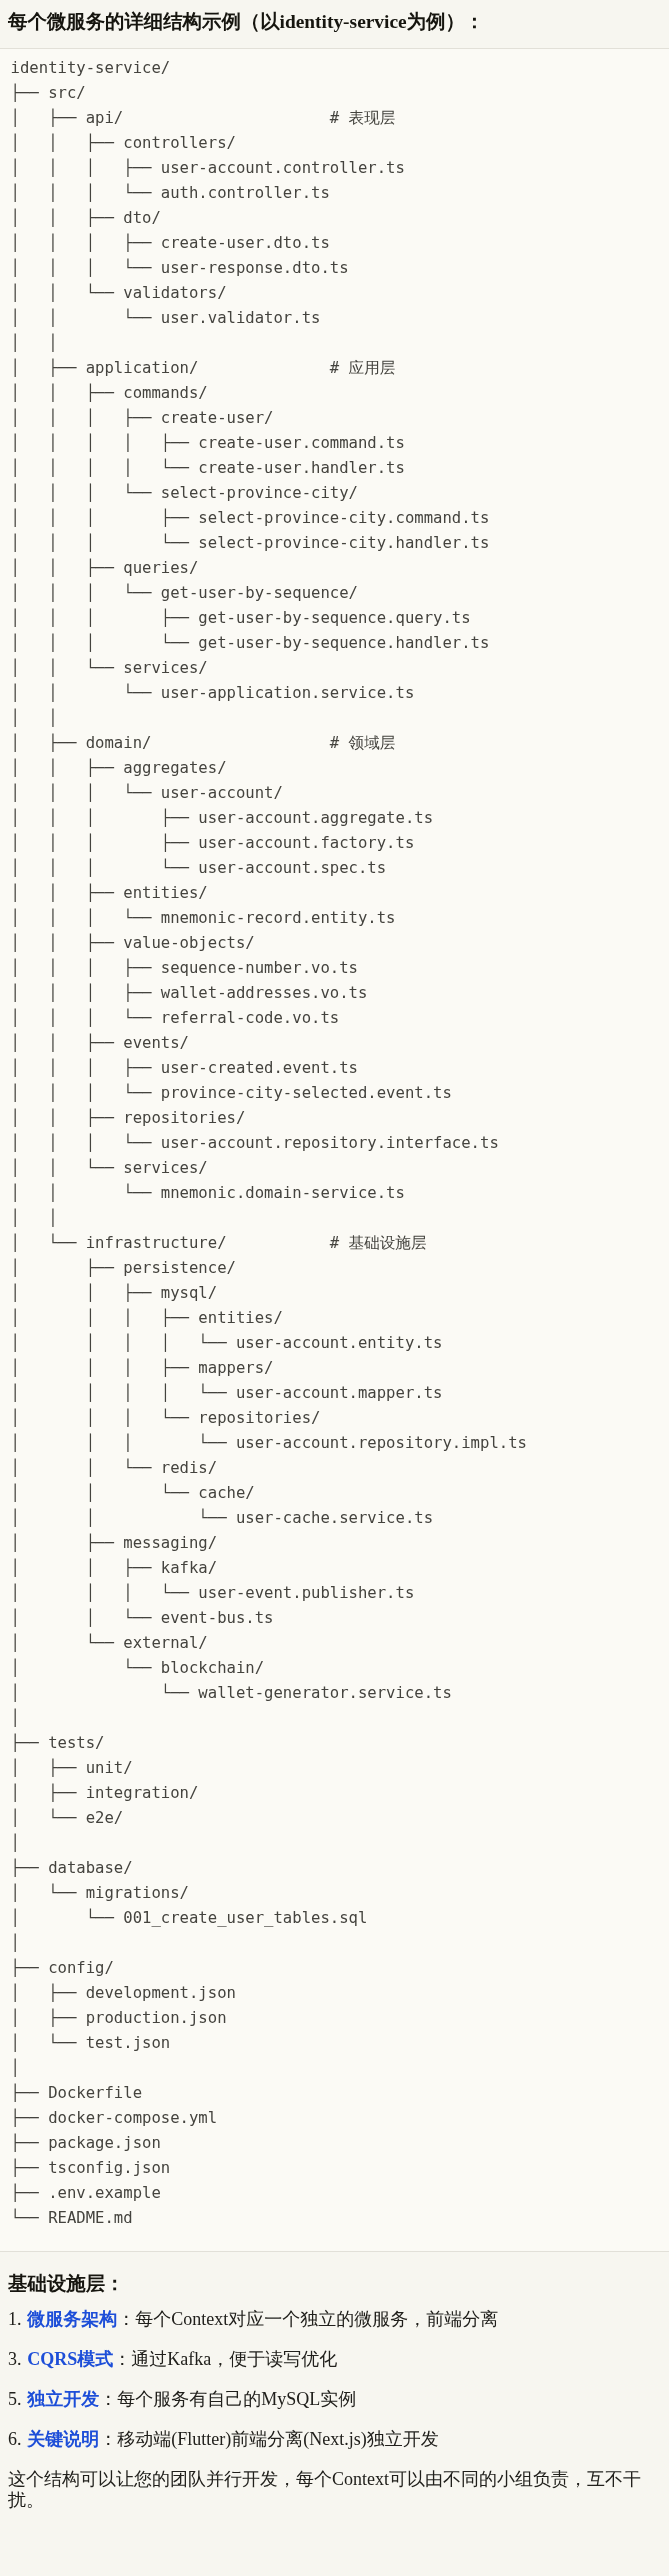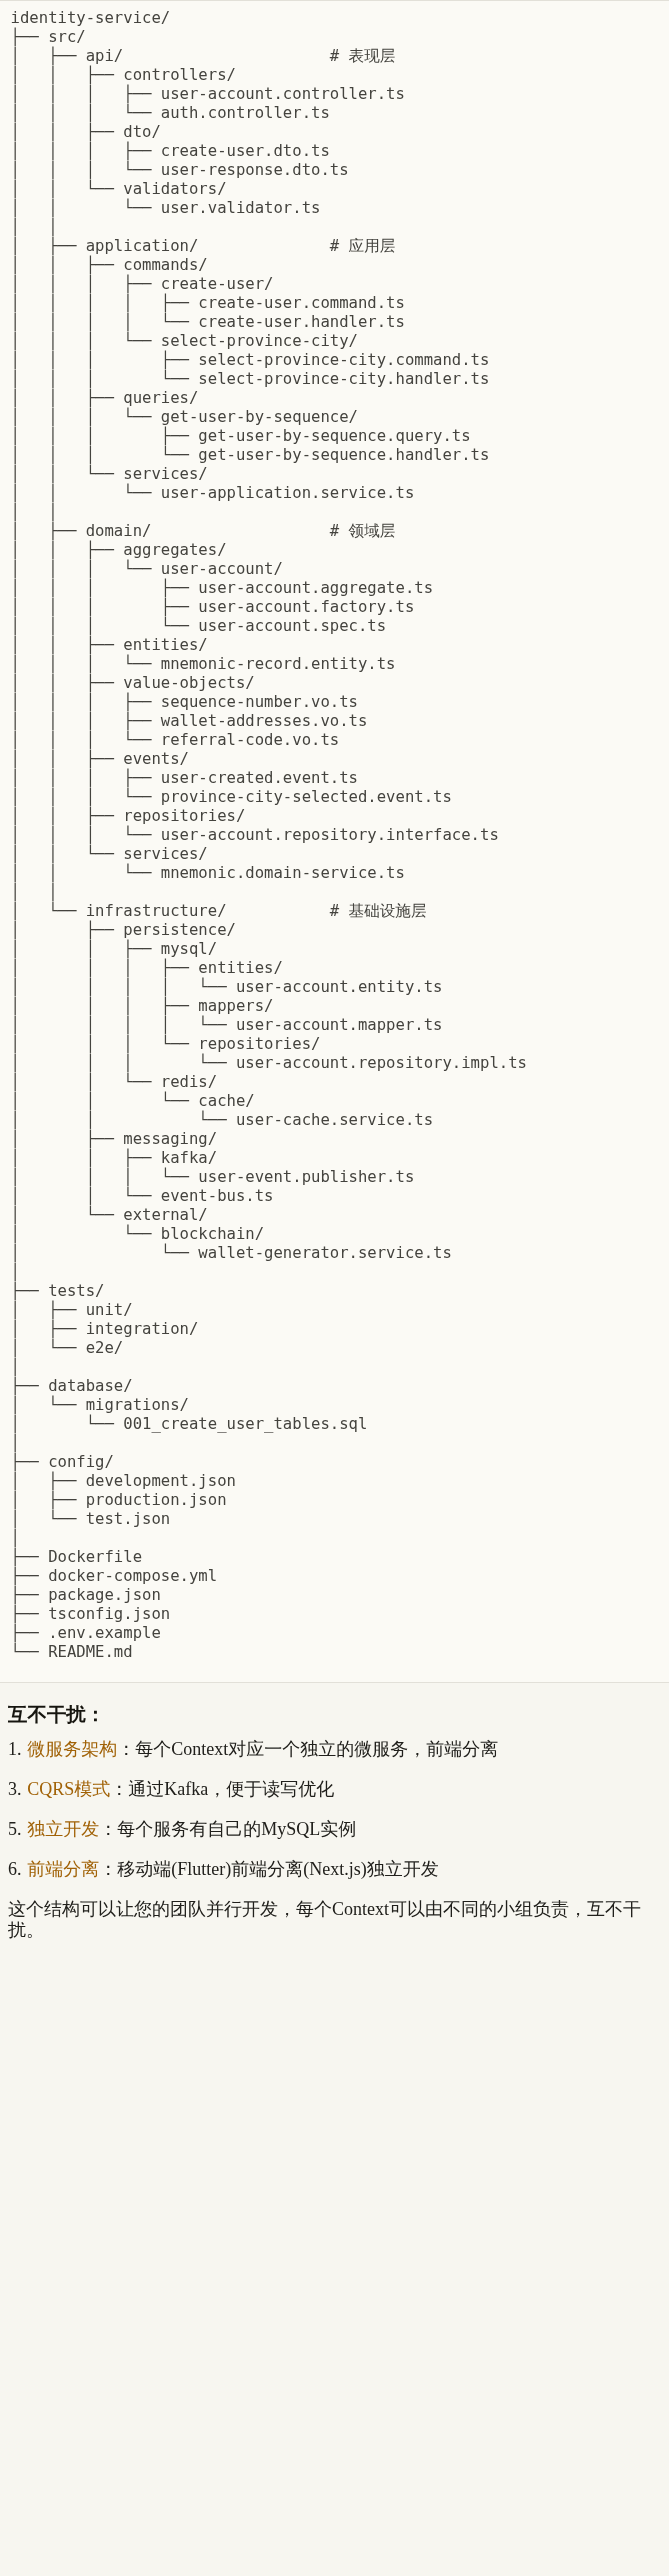--- a/index.html
+++ b/index.html
@@ -22,52 +22,53 @@
   }
   pre.tree {
     margin: 0;
     box-sizing: border-box;
     border-top: 0.6px solid #e2e0d8;
     border-bottom: 0.6px solid #e2e0d8;
     background: #fbfaf5;
     padding: 7.5px 6.3px 20px 10.6px;
     font-family: "DejaVu Sans Mono", monospace;
     font-size: 15.6px;
-    line-height: 19px;
+    line-height: 25px;
     color: #44433e;
     white-space: pre;
   }
   section.notes { padding: 0 8.1px; }
   h2 {
     margin: 19px 0 12.5px 0;
     font-size: 19.4px;
     line-height: 25px;
     font-weight: 700;
     color: #16150f;
   }
   .note-item {
     font-size: 18px;
     line-height: 20.6px;
     margin: 0 0 19.4px 0;
     color: #21201c;
   }
   .note-item .num { margin-right: 5.6px; }
-  .note-item b { font-weight: 400; color: #a16207; }
+  .note-item b { font-weight: 700; color: #1d4ed8; }
   p.closing {
     margin: 13px 0 0 0;
     font-size: 18px;
     line-height: 21px;
     color: #21201c;
   }
 </style>
 </head>
 <body>
 
 <main>
 
+  <h1>每个微服务的详细结构示例（以identity-service为例）：</h1>
 
   <pre class="tree">identity-service/
 ├── src/
 │   ├── api/                      # 表现层
 │   │   ├── controllers/
 │   │   │   ├── user-account.controller.ts
 │   │   │   └── auth.controller.ts
 │   │   ├── dto/
 │   │   │   ├── create-user.dto.ts
 │   │   │   └── user-response.dto.ts
@@ -144,29 +145,29 @@
 │   └── test.json
 │
 ├── Dockerfile
 ├── docker-compose.yml
 ├── package.json
 ├── tsconfig.json
 ├── .env.example
 └── README.md</pre>
 
   <section class="notes">
-    <h2>互不干扰：</h2>
+    <h2>基础设施层：</h2>
 
     <div class="note-item"><span class="num">1.</span><b>微服务架构</b><span>：每个Context对应一个独立的微服务，前端分离</span></div>
 
 
     <div class="note-item"><span class="num">3.</span><b>CQRS模式</b><span>：通过Kafka，便于读写优化</span></div>
 
 
     <div class="note-item"><span class="num">5.</span><b>独立开发</b><span>：每个服务有自己的MySQL实例</span></div>
 
-    <div class="note-item"><span class="num">6.</span><b>前端分离</b><span>：移动端(Flutter)前端分离(Next.js)独立开发</span></div>
+    <div class="note-item"><span class="num">6.</span><b>关键说明</b><span>：移动端(Flutter)前端分离(Next.js)独立开发</span></div>
 
     <p class="closing">这个结构可以让您的团队并行开发，每个Context可以由不同的小组负责，互不干扰。</p>
   </section>
 
 </main>
 
 
 </body></html>

